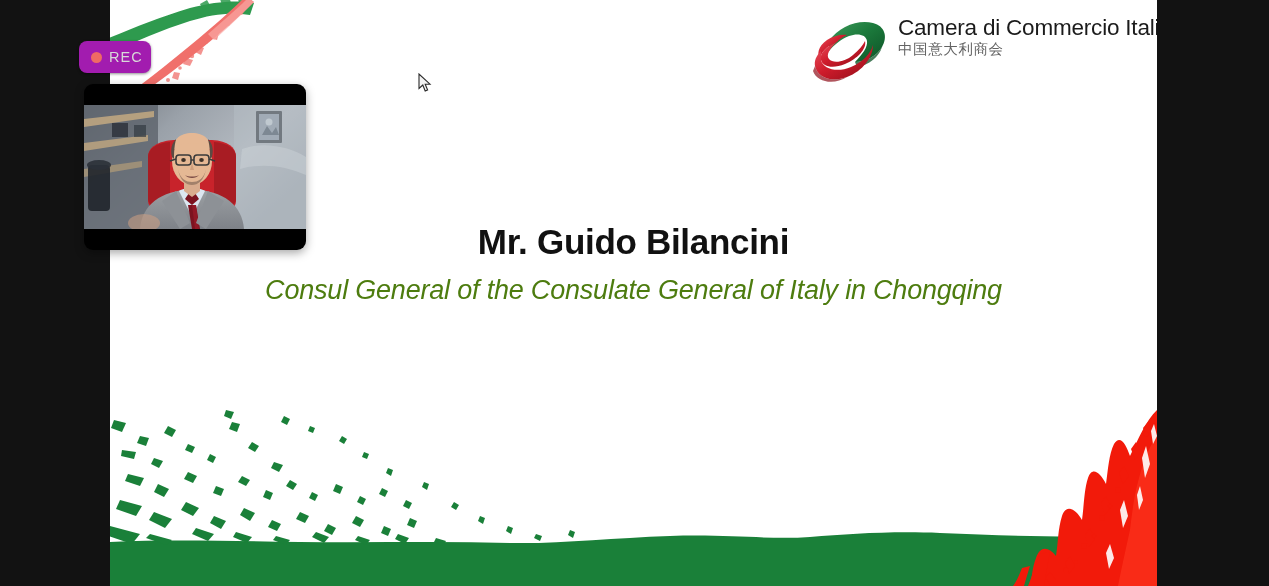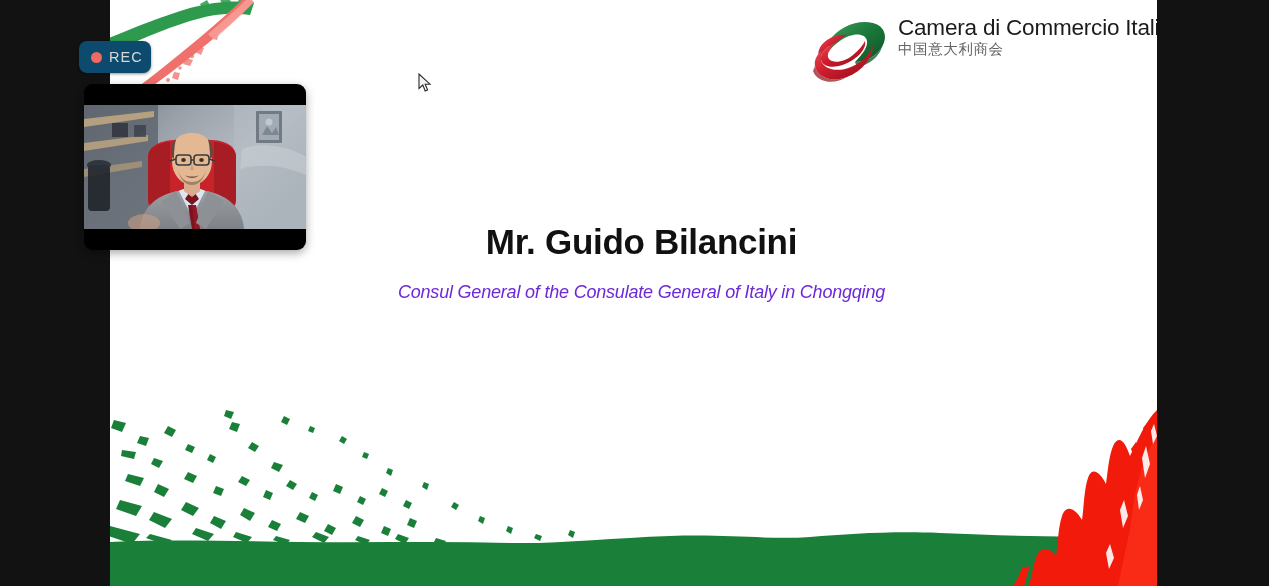--- a/index.html
+++ b/index.html
@@ -67,38 +67,38 @@
     font-size:14.5px; color:#636363; line-height:1.35;
     letter-spacing:0.6px; white-space:nowrap;
   }
   .logo-l3{
     font-size:14.5px; color:#1b1b1b; font-weight:600;
     letter-spacing:-0.1px; line-height:1.3; white-space:nowrap;
   }
 
   
   #titleblock{
-    position:absolute; left:8px; top:222px; width:1047px;
+    position:absolute; left:0; top:222px; width:1047px;
     text-align:center; z-index:20;
   }
   #speaker-name{
     font-size:35px; font-weight:700; color:#111111;
     letter-spacing:-0.3px; line-height:1.12;
   }
   #speaker-role{
-    margin-top:21px;
-    font-size:18px; font-style:italic; font-weight:400;
-    color:#6d28d9; letter-spacing:-0.2px; line-height:1.15;
+    margin-top:14px;
+    font-size:27px; font-style:italic; font-weight:400;
+    color:#4d7c0f; letter-spacing:-0.2px; line-height:1.15;
   }
 
   
   #rec-badge{
     position:absolute; left:79px; top:41px;
     width:72px; height:32px;
-    background:#0c4a6e;
+    background:#a21caf;
     border-radius:8px;
     display:flex; align-items:center; gap:7px;
     padding-left:12px;
     z-index:60;
     box-shadow:0 1px 3px rgba(0,0,0,.45);
   }
   #rec-dot{
     width:11px; height:11px; border-radius:50%;
     background:#ef6a64; flex:0 0 11px;
   }

